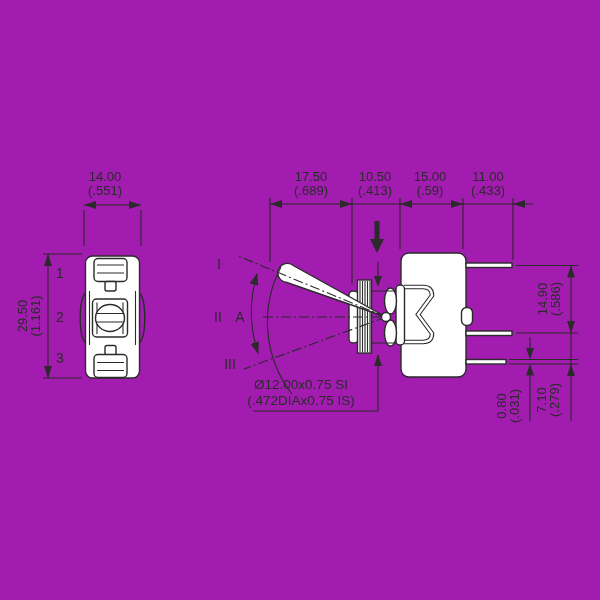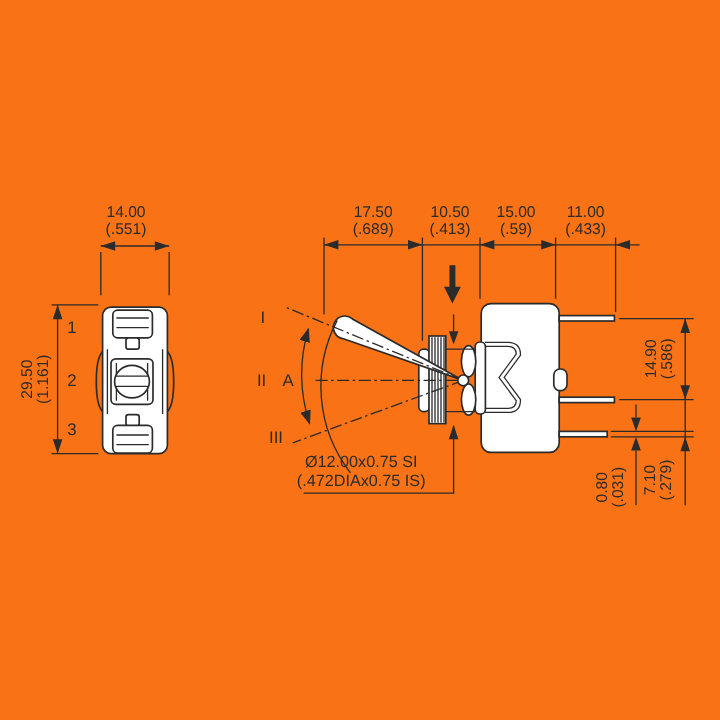--- a/index.html
+++ b/index.html
@@ -1,16 +1,16 @@
 <!DOCTYPE html>
 <html><head>
 <meta charset="utf-8">
 <style>
   html,body{margin:0;padding:0;background:#ffffff;}
-  .canvas{position:relative;width:600px;height:600px;background:#f97316;overflow:hidden;
+  .canvas{position:relative;width:600px;height:600px;background:#a21caf;overflow:hidden;
           font-family:"Liberation Sans", sans-serif;}
   svg text{font-family:"Liberation Sans", sans-serif;fill:#2b2b2b;}
   .dimtxt{font-size:13px;}
   .lbltxt{font-size:14px;}
   .notetxt{font-size:13.5px;}
   .thin{stroke:#2b2b2b;stroke-width:1.1;fill:none;}
   .med{stroke:#2b2b2b;stroke-width:1.4;fill:#ffffff;}
   .medline{stroke:#2b2b2b;stroke-width:1.4;fill:none;}
   .fillarrow{fill:#2b2b2b;stroke:none;}
   .center{stroke:#2b2b2b;stroke-width:1.1;fill:none;stroke-dasharray:10 3 2 3;}

